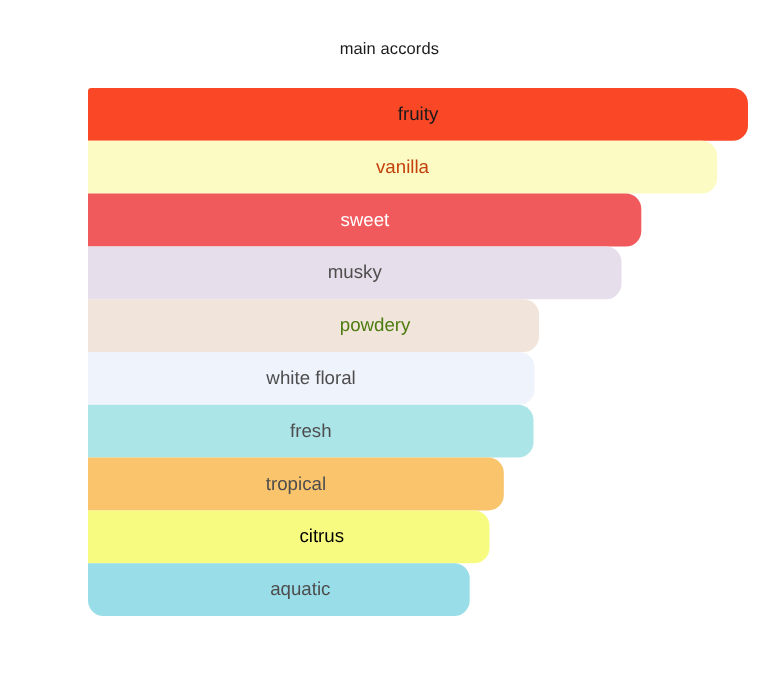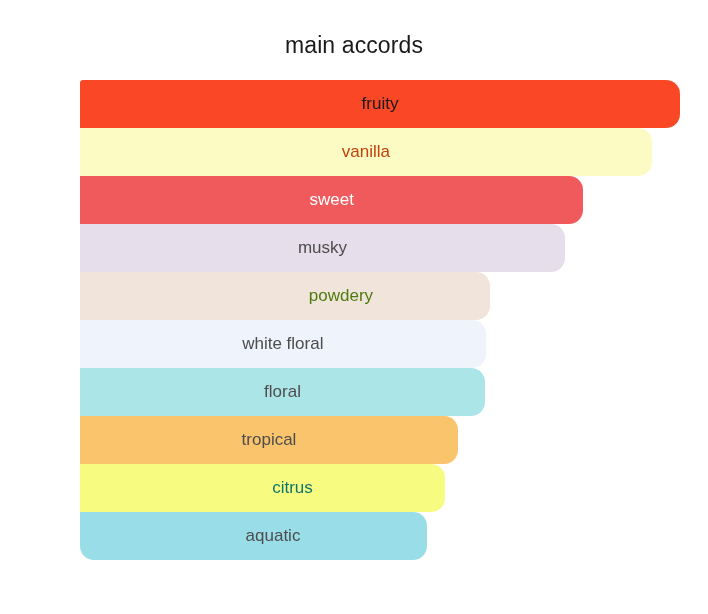--- a/index.html
+++ b/index.html
@@ -18,21 +18,21 @@
     width: 708px;
     height: 614px;
     background: #ffffff;
   }
   #chart-title {
     position: absolute;
     top: 31px;
     left: 0;
     width: 708px;
     text-align: center;
-    font-size: 23px;
+    font-size: 15px;
     color: #1a1a1a;
     letter-spacing: 0.1px;
     line-height: 28px;
     white-space: nowrap;
   }
   #bars-area {
     position: absolute;
     left: 80px;
     top: 80px;
     width: 600px;
@@ -97,29 +97,29 @@
       <div class="bar-row">
         <div class="bar" style="width: 409.8px; background: rgb(241, 228, 218);"></div>
         <div class="bar-label" style="width: 482px; color: #4d7c0f; padding-left: 20px;">powdery</div>
       </div>
       <div class="bar-row">
         <div class="bar" style="width: 405.6px; background: rgb(239, 243, 252);"></div>
         <div class="bar-label" style="width: 405.6px; color: rgb(77, 77, 77);">white floral</div>
       </div>
       <div class="bar-row">
         <div class="bar" style="width: 405px; background: rgb(172, 229, 232);"></div>
-        <div class="bar-label" style="width: 405px; color: rgb(77, 77, 77);">floral</div>
+        <div class="bar-label" style="width: 405px; color: rgb(77, 77, 77);">fresh</div>
       </div>
       <div class="bar-row">
         <div class="bar" style="width: 378px; background: rgb(249, 196, 107);"></div>
         <div class="bar-label" style="width: 378px; color: rgb(77, 77, 77);">tropical</div>
       </div>
       <div class="bar-row">
         <div class="bar" style="width: 364.8px; background: rgb(247, 252, 128);"></div>
-        <div class="bar-label" style="width: 425px; color: #0f766e;">citrus</div>
+        <div class="bar-label" style="width: 425px; color: #000000;">citrus</div>
       </div>
       <div class="bar-row">
         <div class="bar" style="width: 346.8px; background: rgb(153, 221, 233);"></div>
         <div class="bar-label" style="width: 386px; color: rgb(77, 77, 77);">aquatic</div>
       </div>
     </div>
 
 </div>
 
 </body></html>

